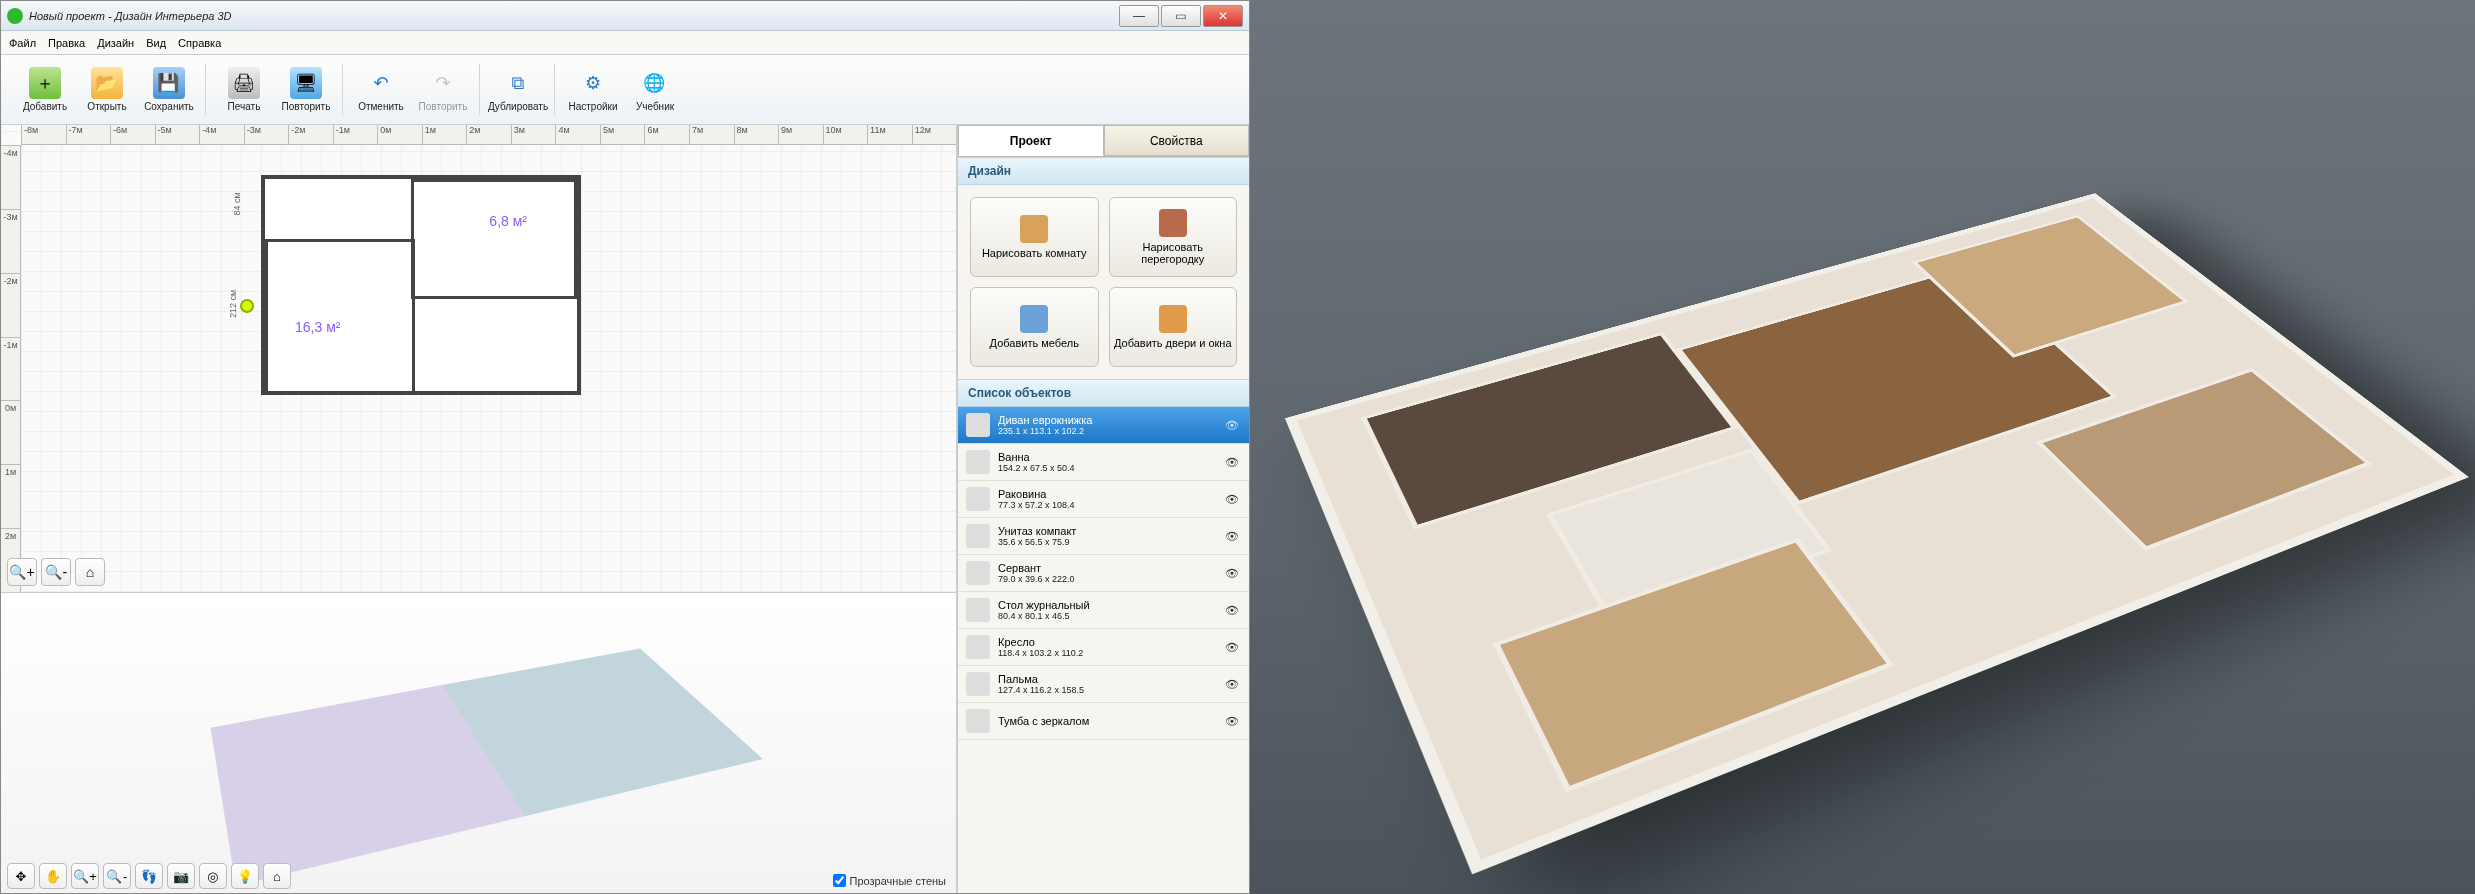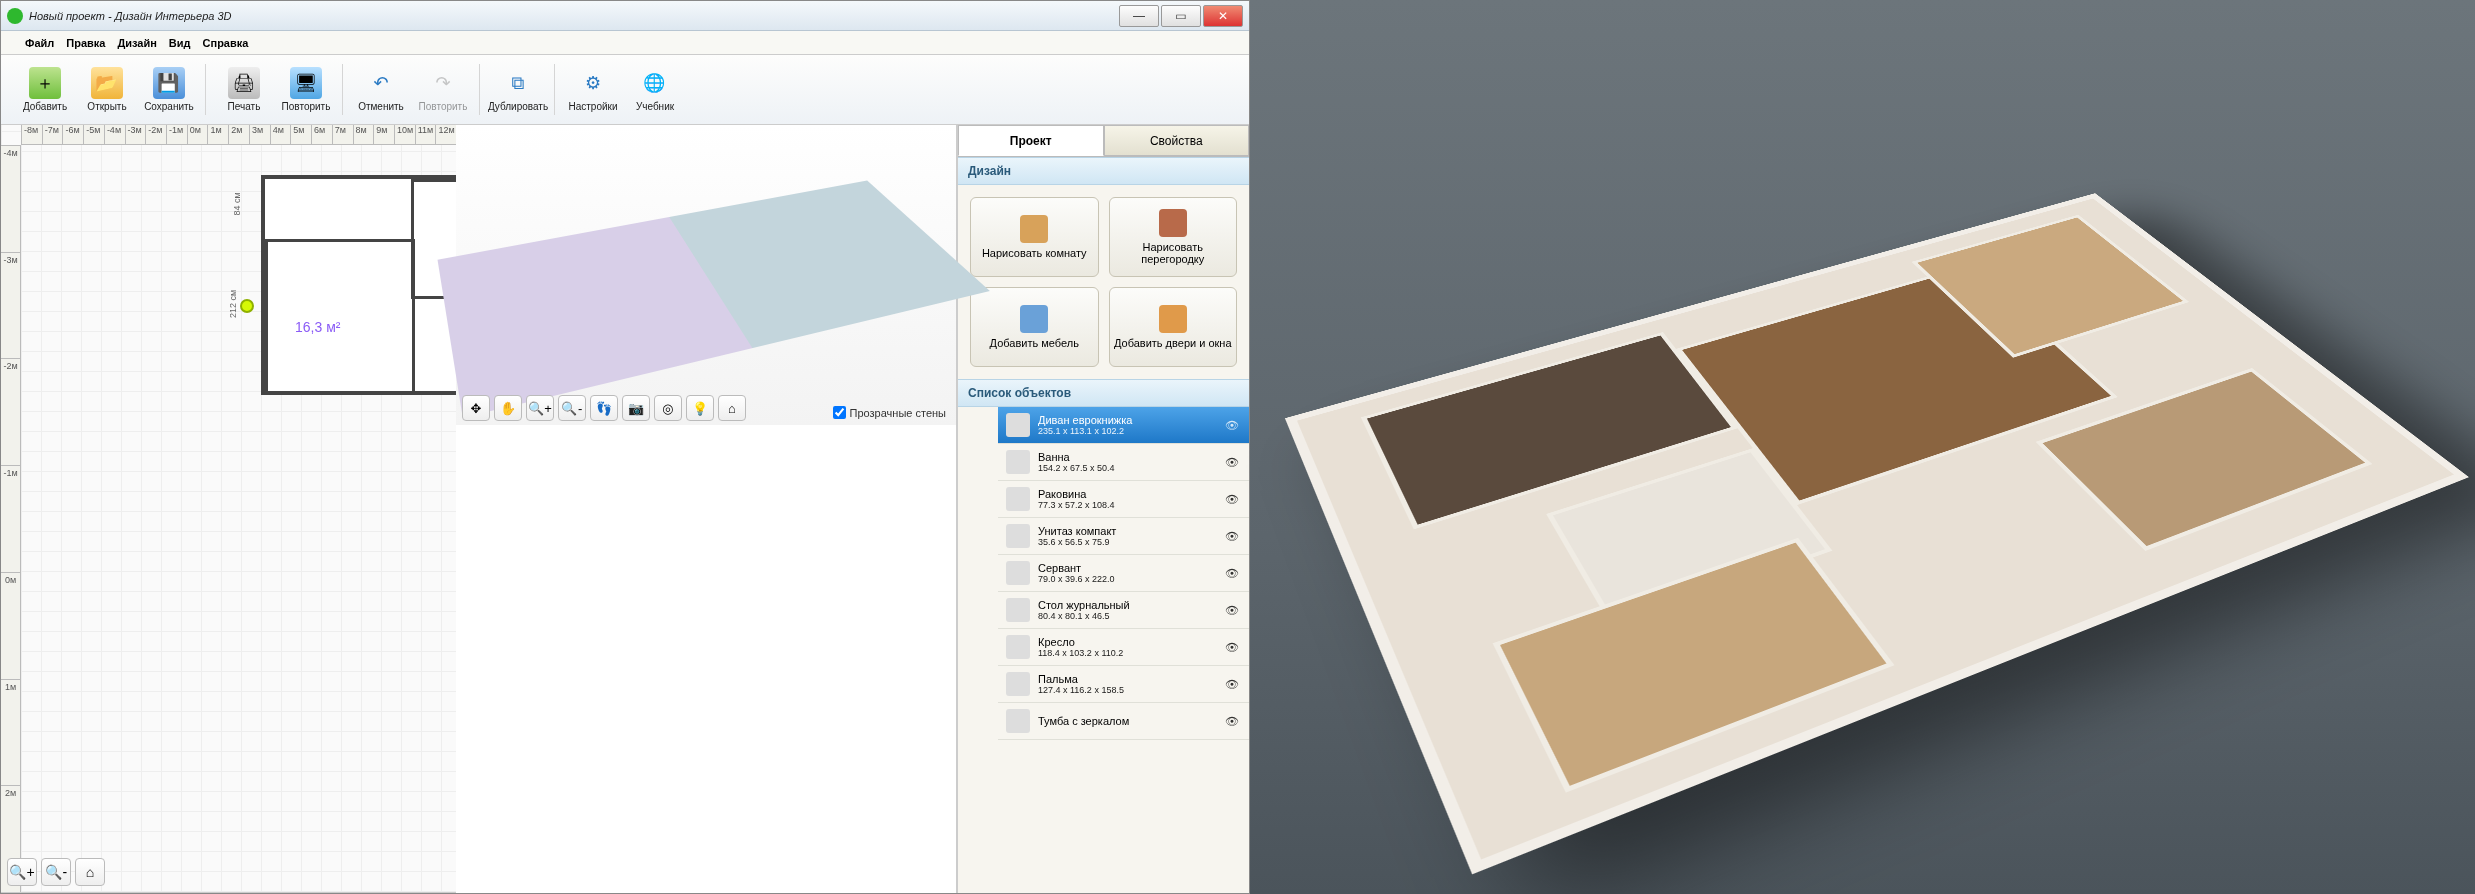--- a/index.html
+++ b/index.html
@@ -56,23 +56,22 @@
     cursor: pointer;
   }
   .win-btn.close { background: linear-gradient(180deg,#f08b73,#d33); color:#fff; }
   
   .menubar {
     height: 24px;
     background: #f8f8f4;
     border-bottom: 1px solid #ccc;
     display: flex;
     align-items: center;
-    padding: 0 24px;
+    padding: 0 8px;
     gap: 12px;
-    font-weight: bold;
   }
   .menubar span { cursor: pointer; }
   
   .toolbar {
     height: 70px;
     background: linear-gradient(180deg,#fdfdfc,#eef2f6);
     border-bottom: 1px solid #ccc;
     display: flex;
     align-items: center;
     padding: 4px 8px;
@@ -95,21 +94,21 @@
   .tool-label { font-size: 10px; margin-top:2px; text-align:center; color:#222;}
   
   .workspace {
     flex:1;
     display:flex;
     overflow:hidden;
   }
   .canvas-area {
     flex:1;
     display:flex;
-    flex-direction:row;
+    flex-direction:column;
     border-right:1px solid #ccc;
   }
   .plan-view {
     flex:1;
     position:relative;
     background:
       repeating-linear-gradient(0deg,#eee,#eee 1px,transparent 1px,transparent 20px),
       repeating-linear-gradient(90deg,#eee,#eee 1px,transparent 1px,transparent 20px),
       #fafafa;
     border-bottom:1px solid #ccc;
@@ -174,21 +173,21 @@
   .tab.active{background:#fff;border-bottom-color:#fff;font-weight:bold;}
   .section-header{padding:6px 10px;background:linear-gradient(180deg,#eaf5fb,#d0e6f4);border-top:1px solid #b8d4e6;border-bottom:1px solid #b8d4e6;font-weight:bold;color:#2a5a7a;font-size:12px;}
   .design-grid{display:grid;grid-template-columns:1fr 1fr;gap:10px;padding:12px;}
   .design-btn{
     height:80px;background:linear-gradient(180deg,#fcfcfa,#ebe9e0);
     border:1px solid #c8c4b4;border-radius:6px;
     display:flex;flex-direction:column;align-items:center;justify-content:center;
     cursor:pointer;font-size:11px;text-align:center;gap:4px;
   }
   .design-btn .ico{width:28px;height:28px;border-radius:4px;}
-  .object-list{flex:1;overflow-y:auto;margin-left:40px;}
+  .object-list{flex:1;overflow-y:auto;}
   .list-row{
     display:flex;align-items:center;padding:6px 8px;border-bottom:1px solid #e0e0d8;cursor:pointer;gap:8px;
   }
   .list-row.selected{background:linear-gradient(180deg,#4da3e8,#1e78c8);color:#fff;}
   .list-row .thumb{width:24px;height:24px;background:#ddd;border-radius:3px;flex-shrink:0;}
   .list-row .meta{flex:1;display:flex;flex-direction:column;}
   .list-row .name{font-size:11px;}
   .list-row .dims{font-size:9px;opacity:.9;}
   .list-row .eye{width:18px;text-align:center;opacity:.8;}
   .list-row.selected .eye{color:#fff;}

